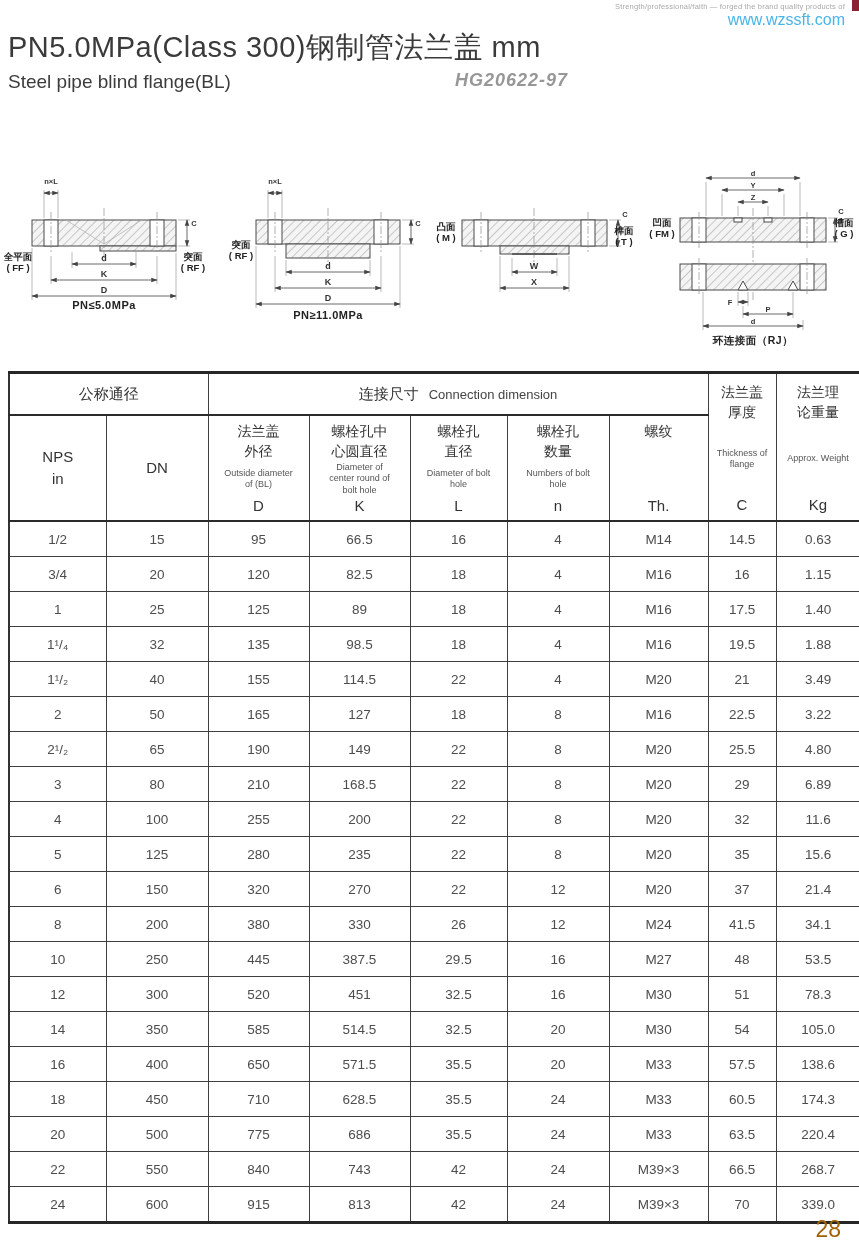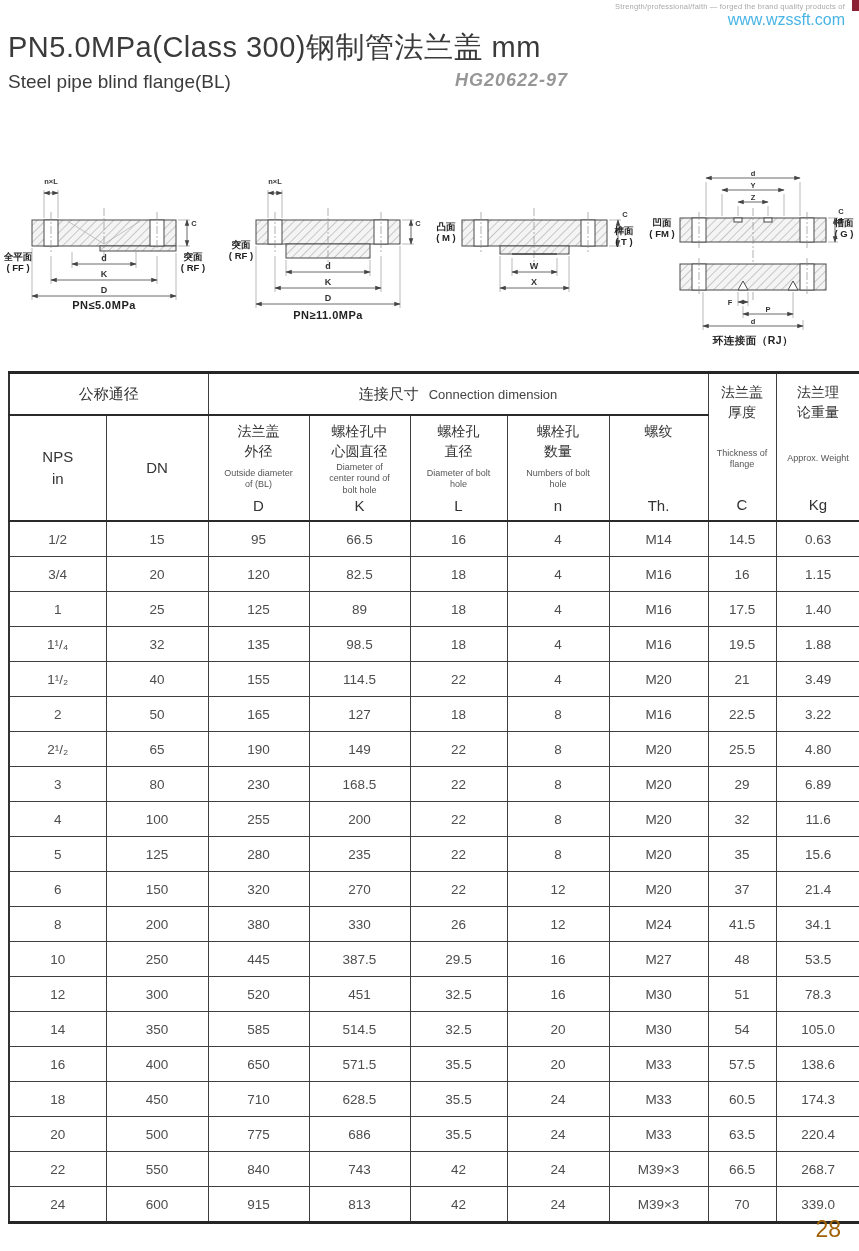--- a/index.html
+++ b/index.html
@@ -398,21 +398,21 @@
           <td>149</td>
           <td>22</td>
           <td>8</td>
           <td>M20</td>
           <td>25.5</td>
           <td>4.80</td>
         </tr>
         <tr>
           <td>3</td>
           <td>80</td>
-          <td>230</td>
+          <td>210</td>
           <td>168.5</td>
           <td>22</td>
           <td>8</td>
           <td>M20</td>
           <td>29</td>
           <td>6.89</td>
         </tr>
         <tr>
           <td>4</td>
           <td>100</td>

